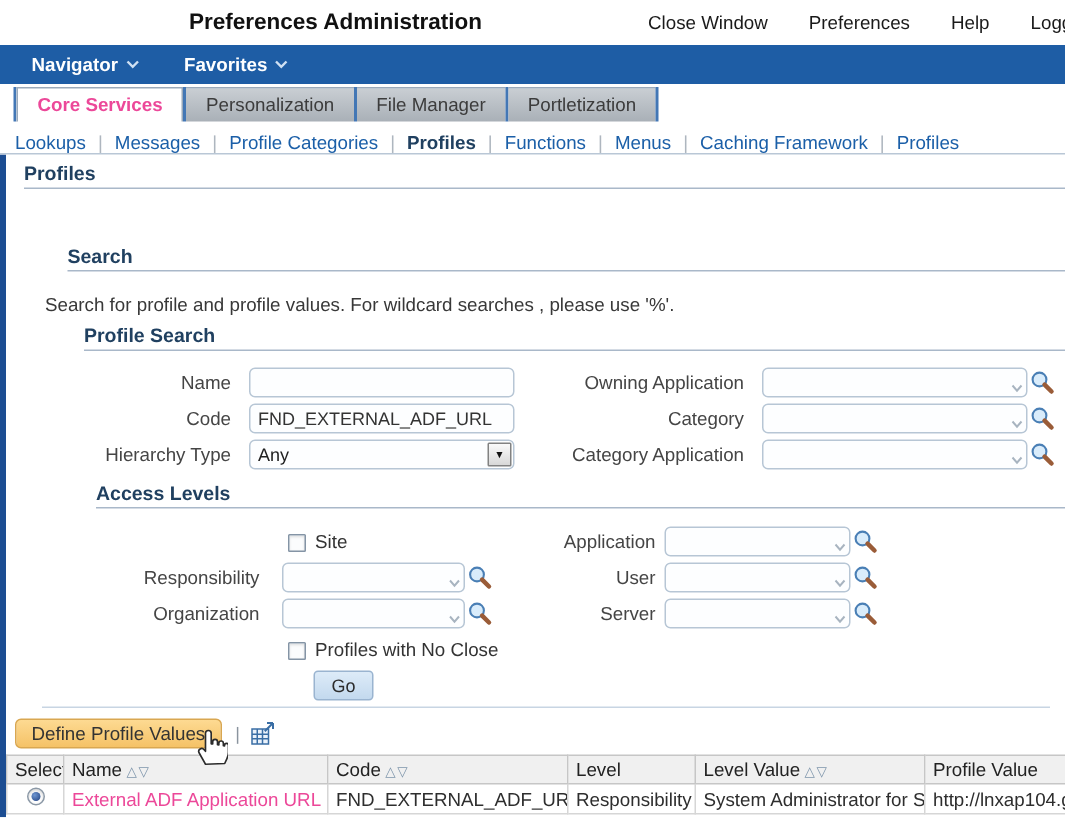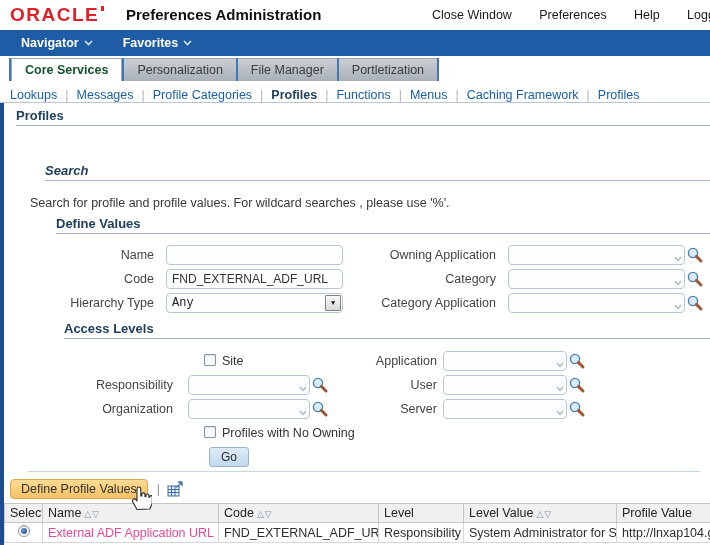--- a/index.html
+++ b/index.html
@@ -17,37 +17,37 @@
   .header-links span { margin-right:24px; color:#1a1a1a; font-size:12.5px; cursor:pointer; }
 
   
   .navbar { height:26px; background:#1e5da5; display:flex; align-items:center; padding-left:21px; margin-bottom:2px; }
   .nav-item { color:#fff; font-weight:bold; font-size:12.5px; margin-right:30px; display:flex; align-items:center; gap:5px; cursor:pointer; }
 
   
   .tabs-row { height:23px; display:flex; align-items:stretch; padding-left:9px; background:#fff; }
   .tab { padding:4px 13px 3px; font-size:12.5px; color:#3c3c3c;
     background:linear-gradient(#c9ced3,#a9b0b7); border-top:1px solid #9aa9ba; white-space:nowrap; cursor:pointer; }
-  .tab.active { background:#fff; color:#14532d; font-weight:bold; border:1px solid #9aa9ba; border-bottom:none; }
+  .tab.active { background:#fff; color:#ec4899; font-weight:bold; border:1px solid #9aa9ba; border-bottom:none; }
   .tab-sep { width:2px; background:#4377b5; }
 
   
   .subnav { height:22px; display:flex; align-items:flex-end; padding-left:10px; background:#fff;
     border-bottom:1px solid #b9c7d6; font-size:12.5px; white-space:nowrap; }
   .subnav a { color:#1b5fa8; text-decoration:none; cursor:pointer; }
   .subnav .current { color:#204060; font-weight:bold; }
   .subnav .sep { color:#aeb6bf; margin:0 8px; }
 
   
   .content { position:relative; height:442px; padding-left:4px; overflow:hidden; }
   .left-bar { position:absolute; left:0; top:0; bottom:0; width:4px; background:#1c4d92; }
 
   .hd { color:#204060; font-weight:bold; font-size:13px; padding-bottom:2px; border-bottom:1px solid #a9b8c9; }
   .h-page { margin:5px 0 0 12px; }
-  .h-search { margin:37px 0 0 41px;font-style:italic; }
+  .h-search { margin:37px 0 0 41px; }
   .search-desc { margin:15px 0 0 26px; color:#383838; font-size:12.5px; }
   .h-pv { margin:6px 0 0 52px; }
   .h-access { margin:6px 0 0 60px; }
 
   .pv-grid { display:grid; grid-template-columns:162px 182px 152px 1fr; grid-auto-rows:24px; align-items:center; margin-top:9px; }
   .access-grid { display:grid; grid-template-columns:172px 128px 135px 1fr; grid-auto-rows:24px; align-items:center; margin-top:10px; }
   .flabel { text-align:right; padding-right:12px; color:#454545; font-size:12.5px; white-space:nowrap; }
   .flabel.r { padding-right:4px; }
   .flabel.a { padding-right:3px; }
   .flabel.ar { padding-right:2px; }
@@ -58,27 +58,27 @@
 
   input.txt { height:20px; border:1px solid #b7c6d5; border-radius:4px; background:#fdfeff;
     font-family:inherit; font-size:12px; color:#333; padding:1px 5px; outline:none; }
   .w177 { width:177px; } .w122 { width:122px; } .w124 { width:124px; }
   .lov { position:relative; display:inline-flex; }
   .lov input { padding-right:13px; }
   .lov .lov-arrow { position:absolute; right:3px; bottom:3px; pointer-events:none; line-height:0; }
   .flash { margin-left:1px; cursor:pointer; flex:none; }
 
   .combo { width:177px; height:20px; border:1px solid #b7c6d5; border-radius:4px; background:#fdfeff;
-    display:flex; align-items:center; cursor:pointer;font-family:Liberation Mono, monospace; }
+    display:flex; align-items:center; cursor:pointer; }
   .combo .val { flex:1; padding-left:5px; color:#222; }
   .combo .btn { width:16px; height:16px; margin-right:1px; border:1px solid #828282; border-radius:1px;
     background:linear-gradient(#fafafa,#d8d8d8); display:flex; align-items:center; justify-content:center;
     font-size:7px; color:#111; }
 
-  .cbrow { display:flex; align-items:flex-start; gap:6px; margin-left:28px; white-space:nowrap; }
+  .cbrow { display:flex; align-items:flex-end; gap:6px; margin-left:16px; white-space:nowrap; }
   .checkbox { width:12px; height:12px; border:1px solid #8494a5; background:#fbfcfd; border-radius:1px;
     box-shadow:inset 0 1px 2px rgba(0,0,0,.12); flex:none; cursor:pointer; }
   .cb-label { color:#333; font-size:12.5px; }
 
   .go-btn { margin-left:33px; padding:2px 11px; font-size:12px; color:#2b2b2b;
     background:linear-gradient(#ddebf8,#c3d9ee); border:1px solid #9ab4d0; border-radius:3px; cursor:pointer; }
 
   .divider { height:1px; background:#c8d5e3; margin:2px 10px 0 24px; }
 
   .toolbar { margin-top:6px; height:22px; display:flex; align-items:center; padding-left:6px; }
@@ -102,21 +102,20 @@
     background:radial-gradient(circle at 35% 35%, #6e96d2, #1f3f7e); }
 
   .hand-cursor { position:absolute; left:128px; top:381px; pointer-events:none; }
 </style>
 </head>
 <body>
 
 <div class="screen">
 
   <div class="top-header">
-    <div class="logo"><span>ORACLE</span><span class="tick"></span></div>
     <div class="app-title">Preferences Administration</div>
     <div class="header-links">
       <span>Close Window</span>
       <span>Preferences</span>
       <span>Help</span>
       <span>Logg</span>
     </div>
   </div>
 
   <div class="navbar">
@@ -163,21 +162,21 @@
       <span class="sep">|</span>
     <a>Profiles</a>
   </div>
 
   <div class="content">
     <div class="left-bar"></div>
 
     <div class="hd h-page">Profiles</div>
     <div class="hd h-search">Search</div>
     <div class="search-desc">Search for profile and profile values. For wildcard searches , please use '%'.</div>
-    <div class="hd h-pv">Define Values</div>
+    <div class="hd h-pv">Profile Search</div>
 
     <div class="pv-grid">
       <div class="flabel">Name</div>
       <div class="fcell">
           <input class="txt w177" value="" style="">
         </div>
       <div class="flabel r">Owning Application</div>
       <div class="fcell rind">
         <span class="lov">
             <input class="txt w177" value="" style="">
@@ -303,21 +302,21 @@
           </span>
         <svg class="flash" width="18" height="18" viewBox="0 0 18 18">
             <circle cx="7" cy="7" r="4.6" fill="#d9ecfb" stroke="#4a7fb5" stroke-width="1.4"></circle>
             <line x1="10.4" y1="10.4" x2="15" y2="15" stroke="#9a5c38" stroke-width="3" stroke-linecap="round"></line>
           </svg>
       </div>
 
       <div></div>
       <div class="cbrow" style="grid-column:2 / span 2">
         <div class="checkbox"></div>
-        <span class="cb-label">Profiles with No Owning</span>
+        <span class="cb-label">Profiles with No Close</span>
       </div>
       <div></div>
 
       <div></div>
       <div><button class="go-btn">Go</button></div>
       <div></div>
         <div></div>
     </div>
 
     <div class="divider"></div>

